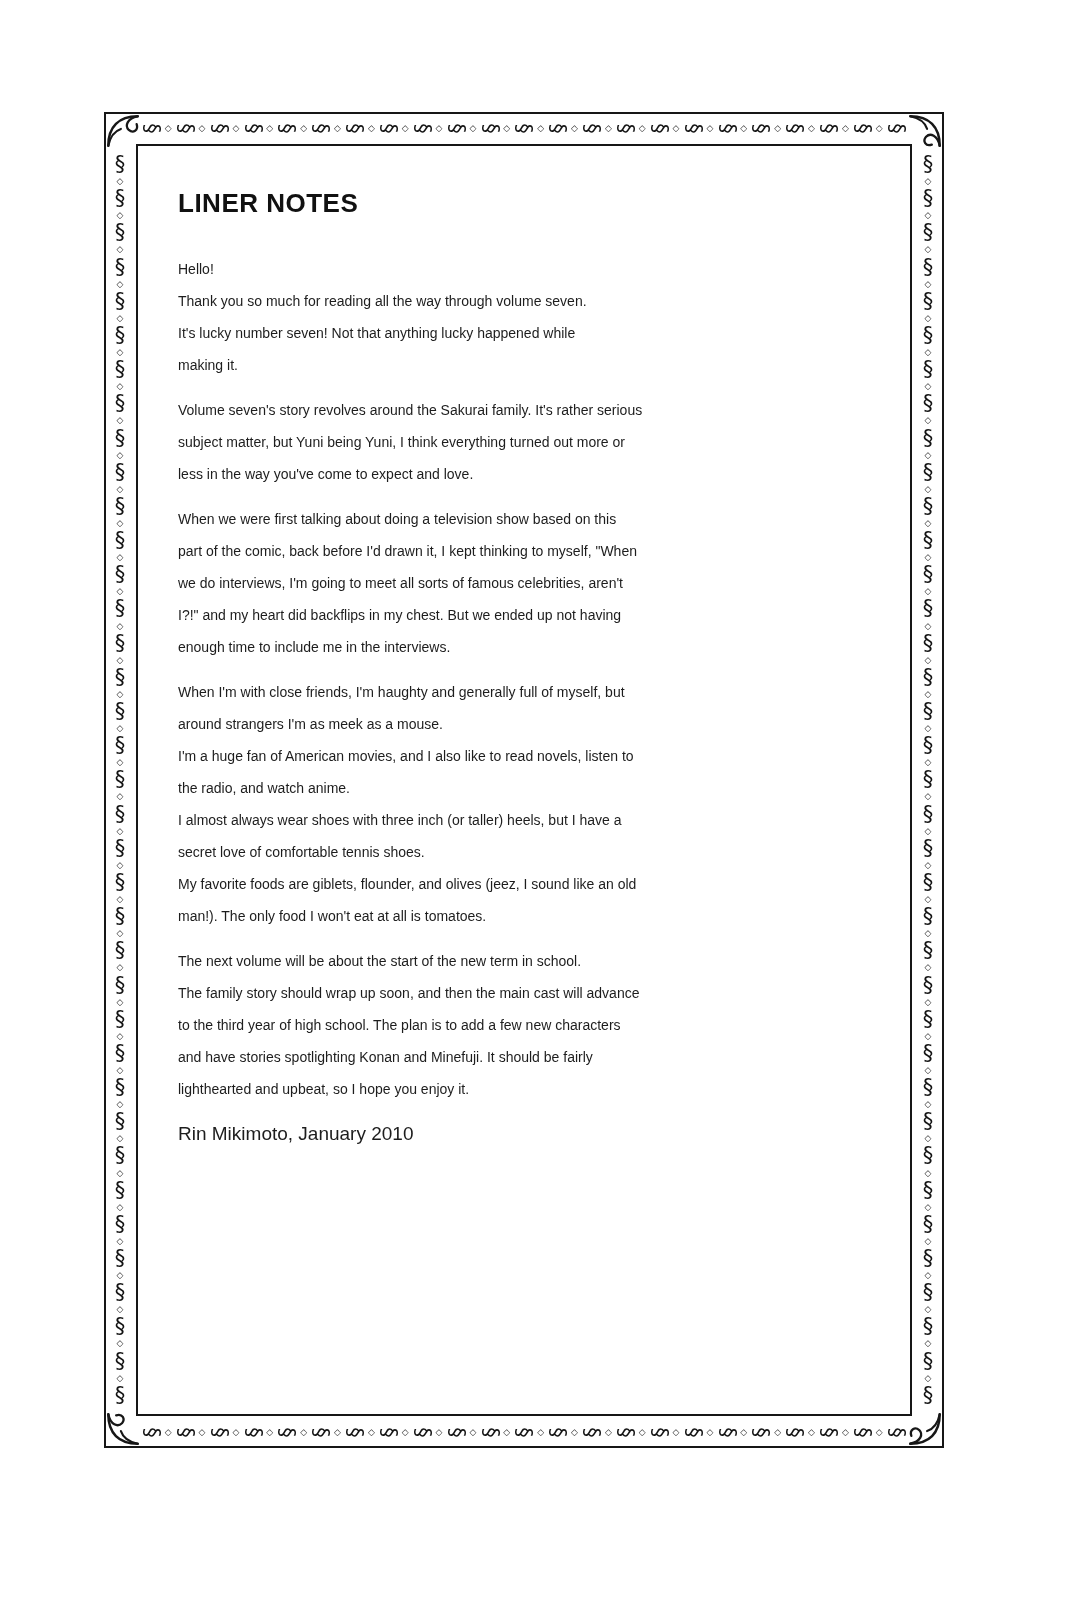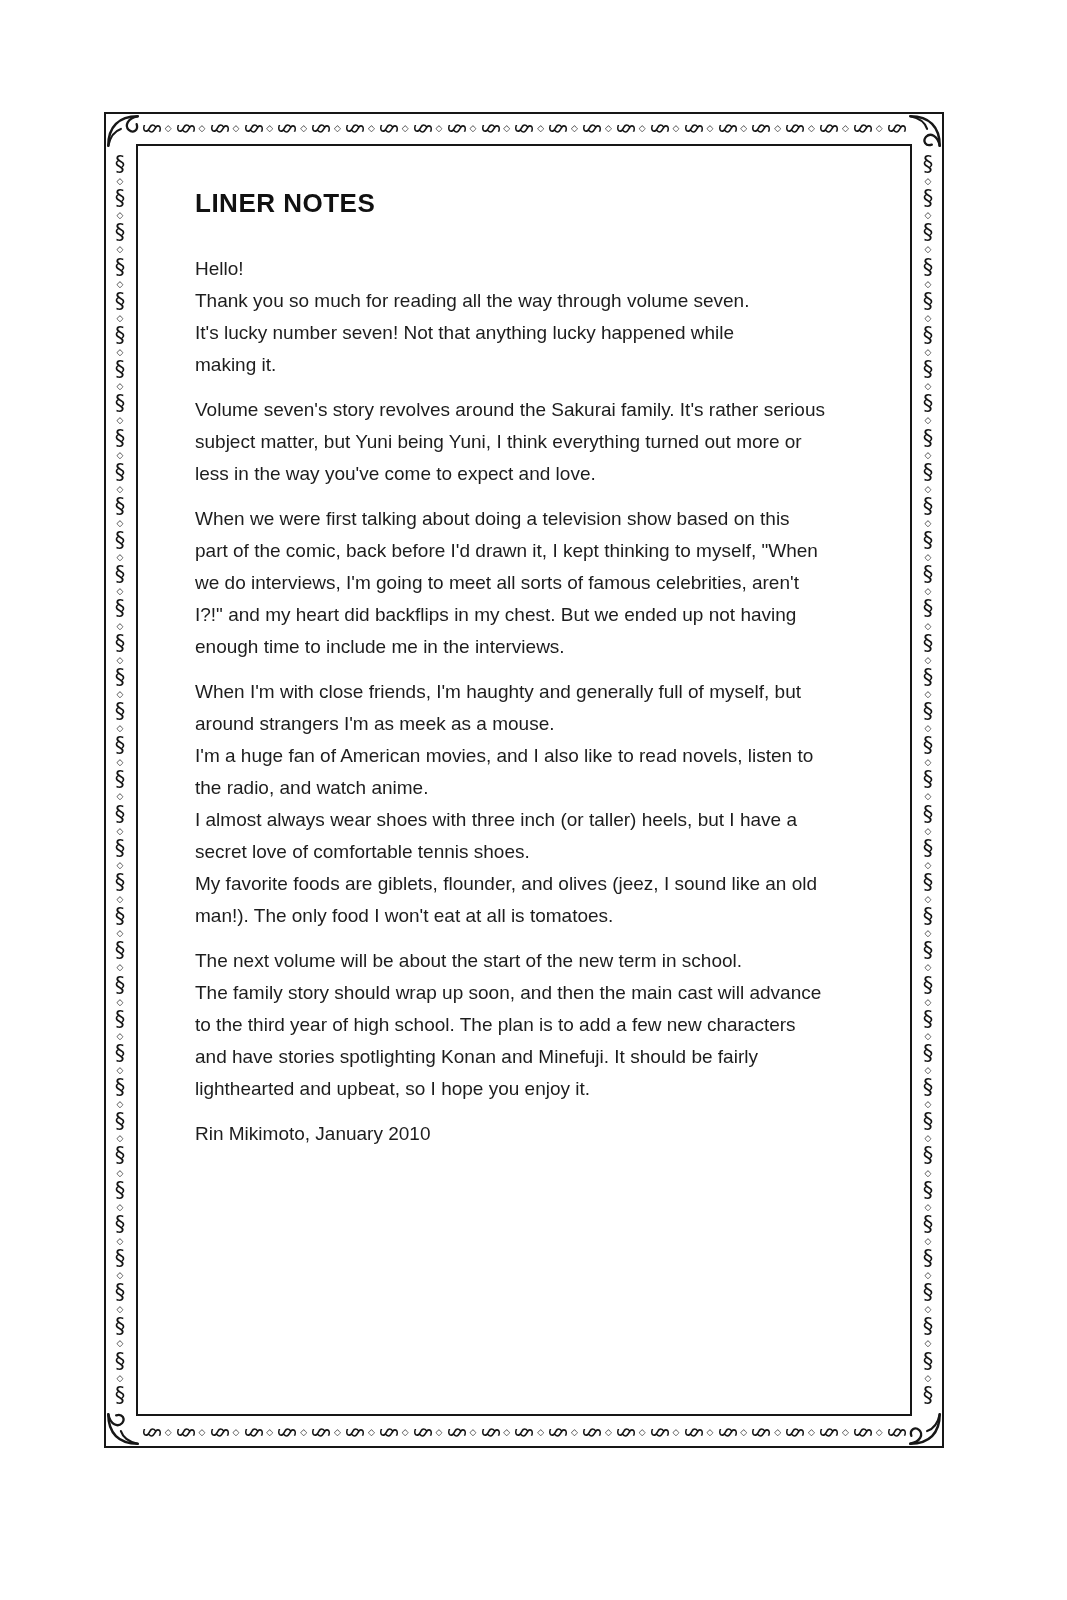--- a/index.html
+++ b/index.html
@@ -52,32 +52,31 @@
   .corner-br{right:-4px;bottom:-4px;}
   .corner-br svg{transform:rotate(180deg);}
   .corner-bl{left:-4px;bottom:-4px;}
   .corner-bl svg{transform:rotate(270deg);}
   
   .content{
     position:absolute;
     left:30px;top:30px;right:30px;bottom:30px;
     box-sizing:border-box;
     padding:44px 34px 36px 42px;
-    margin-left:17px;
   }
   .title{
     margin:0 0 34px 0;
     font-size:26px;
     font-weight:bold;
     letter-spacing:.5px;
     color:#111111;
   }
   .body-text p{
     margin:0 0 13px 0;
-    font-size:19px;
+    font-size:14px;
     line-height:32px;
     white-space:pre-line;
     color:#1d1d1d;
   }
   .signature{
     margin-top:6px;
     font-size:19px;
     line-height:32px;
     text-align:left;
     padding-right:12px;

